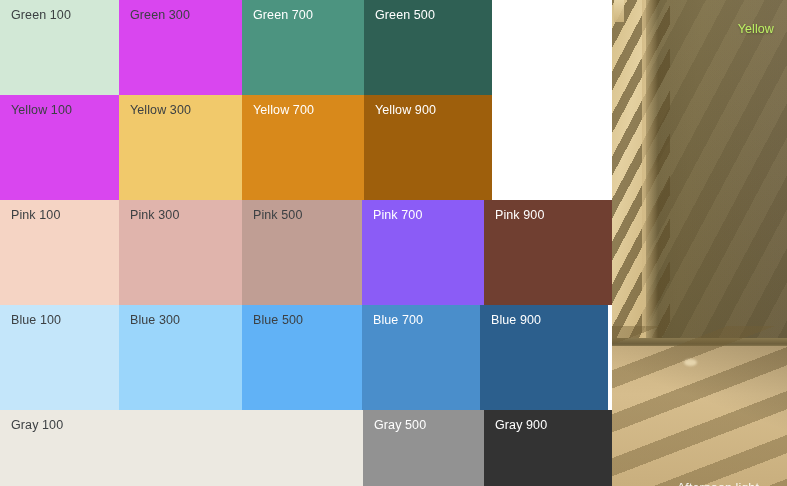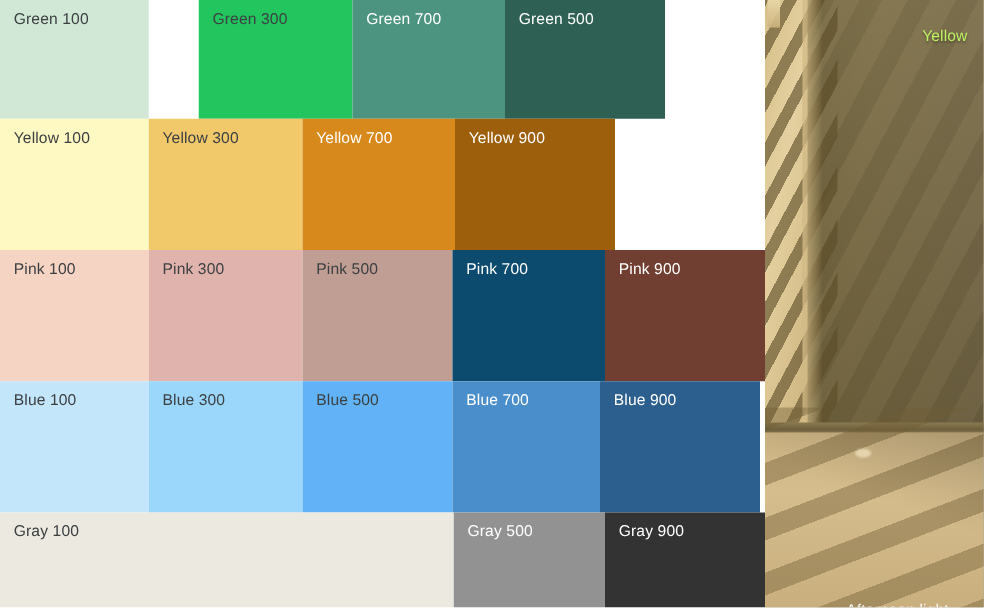--- a/index.html
+++ b/index.html
@@ -149,32 +149,32 @@
 </head>
 <body>
 
 <div id="root">
 
   <div id="swatch-grid">
     <div class="swatch-row" id="row-green">
         <div class="swatch" style="width: 119px; background: rgb(210, 232, 214);">
           <span class="swatch-label lt">Green 100</span>
         </div>
-        <div class="swatch" style="width: 123px; background: #22c55e; margin-left: 40px;">
+        <div class="swatch" style="width: 123px; background: #d946ef;">
           <span class="swatch-label lt">Green 300</span>
         </div>
         <div class="swatch" style="width: 122px; background: rgb(76, 148, 128);">
           <span class="swatch-label dk">Green 700</span>
         </div>
         <div class="swatch" style="width: 128px; background: rgb(47, 96, 84);">
           <span class="swatch-label dk">Green 500</span>
         </div>
       </div>
     <div class="swatch-row" id="row-yellow">
-        <div class="swatch" style="width: 119px; background: #fef9c3;">
+        <div class="swatch" style="width: 119px; background: #d946ef;">
           <span class="swatch-label lt">Yellow 100</span>
         </div>
         <div class="swatch" style="width: 123px; background: rgb(241, 201, 107);">
           <span class="swatch-label lt">Yellow 300</span>
         </div>
         <div class="swatch" style="width: 122px; background: rgb(216, 137, 27); padding-left: 36px;">
           <span class="swatch-label dk">Yellow 700</span>
         </div>
         <div class="swatch" style="width: 128px; background: rgb(158, 95, 12);">
           <span class="swatch-label dk">Yellow 900</span>
@@ -183,21 +183,21 @@
     <div class="swatch-row" id="row-pink">
         <div class="swatch" style="width: 119px; background: rgb(245, 212, 196);">
           <span class="swatch-label lt">Pink 100</span>
         </div>
         <div class="swatch" style="width: 123px; background: rgb(224, 180, 172);">
           <span class="swatch-label lt">Pink 300</span>
         </div>
         <div class="swatch" style="width: 120px; background: rgb(192, 158, 148);">
           <span class="swatch-label lt">Pink 500</span>
         </div>
-        <div class="swatch" style="width: 122px; background: #0c4a6e;">
+        <div class="swatch" style="width: 122px; background: #8b5cf6;">
           <span class="swatch-label dk">Pink 700</span>
         </div>
         <div class="swatch" style="width: 128px; background: rgb(112, 63, 49); text-align: center;">
           <span class="swatch-label dk">Pink 900</span>
         </div>
       </div>
     <div class="swatch-row" id="row-blue">
         <div class="swatch" style="width: 119px; background: rgb(196, 230, 250);">
           <span class="swatch-label lt">Blue 100</span>
         </div>

